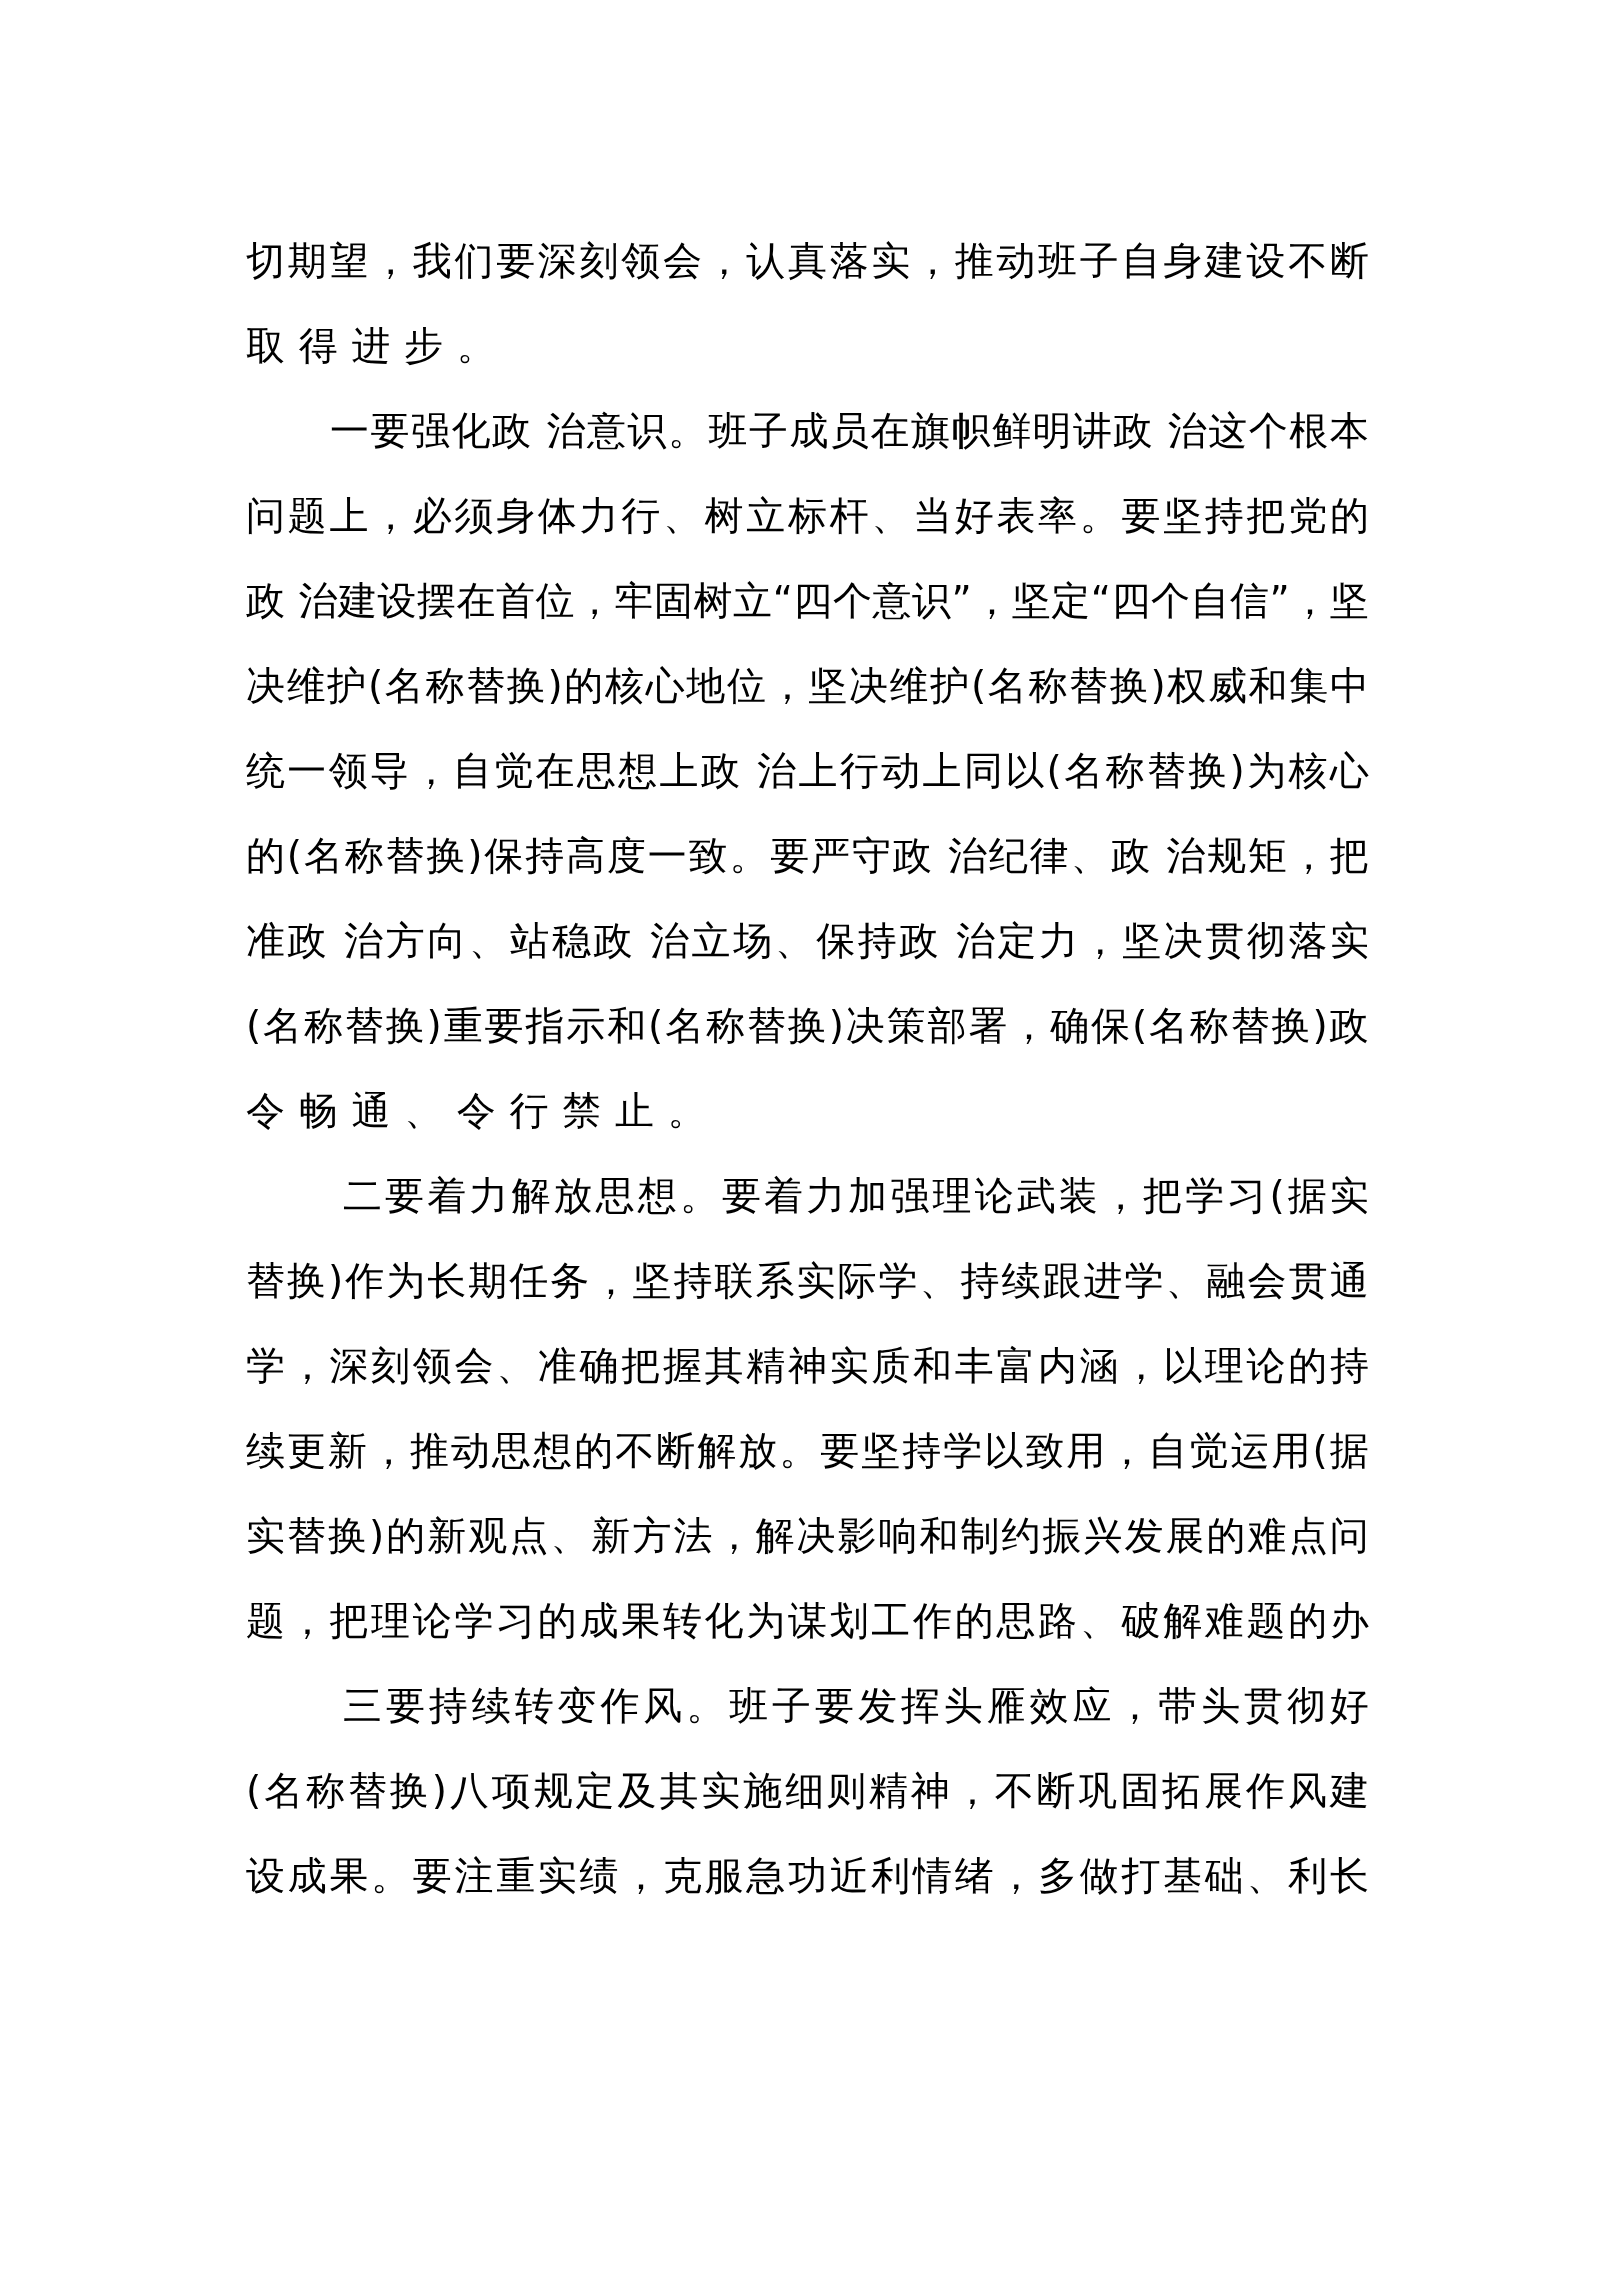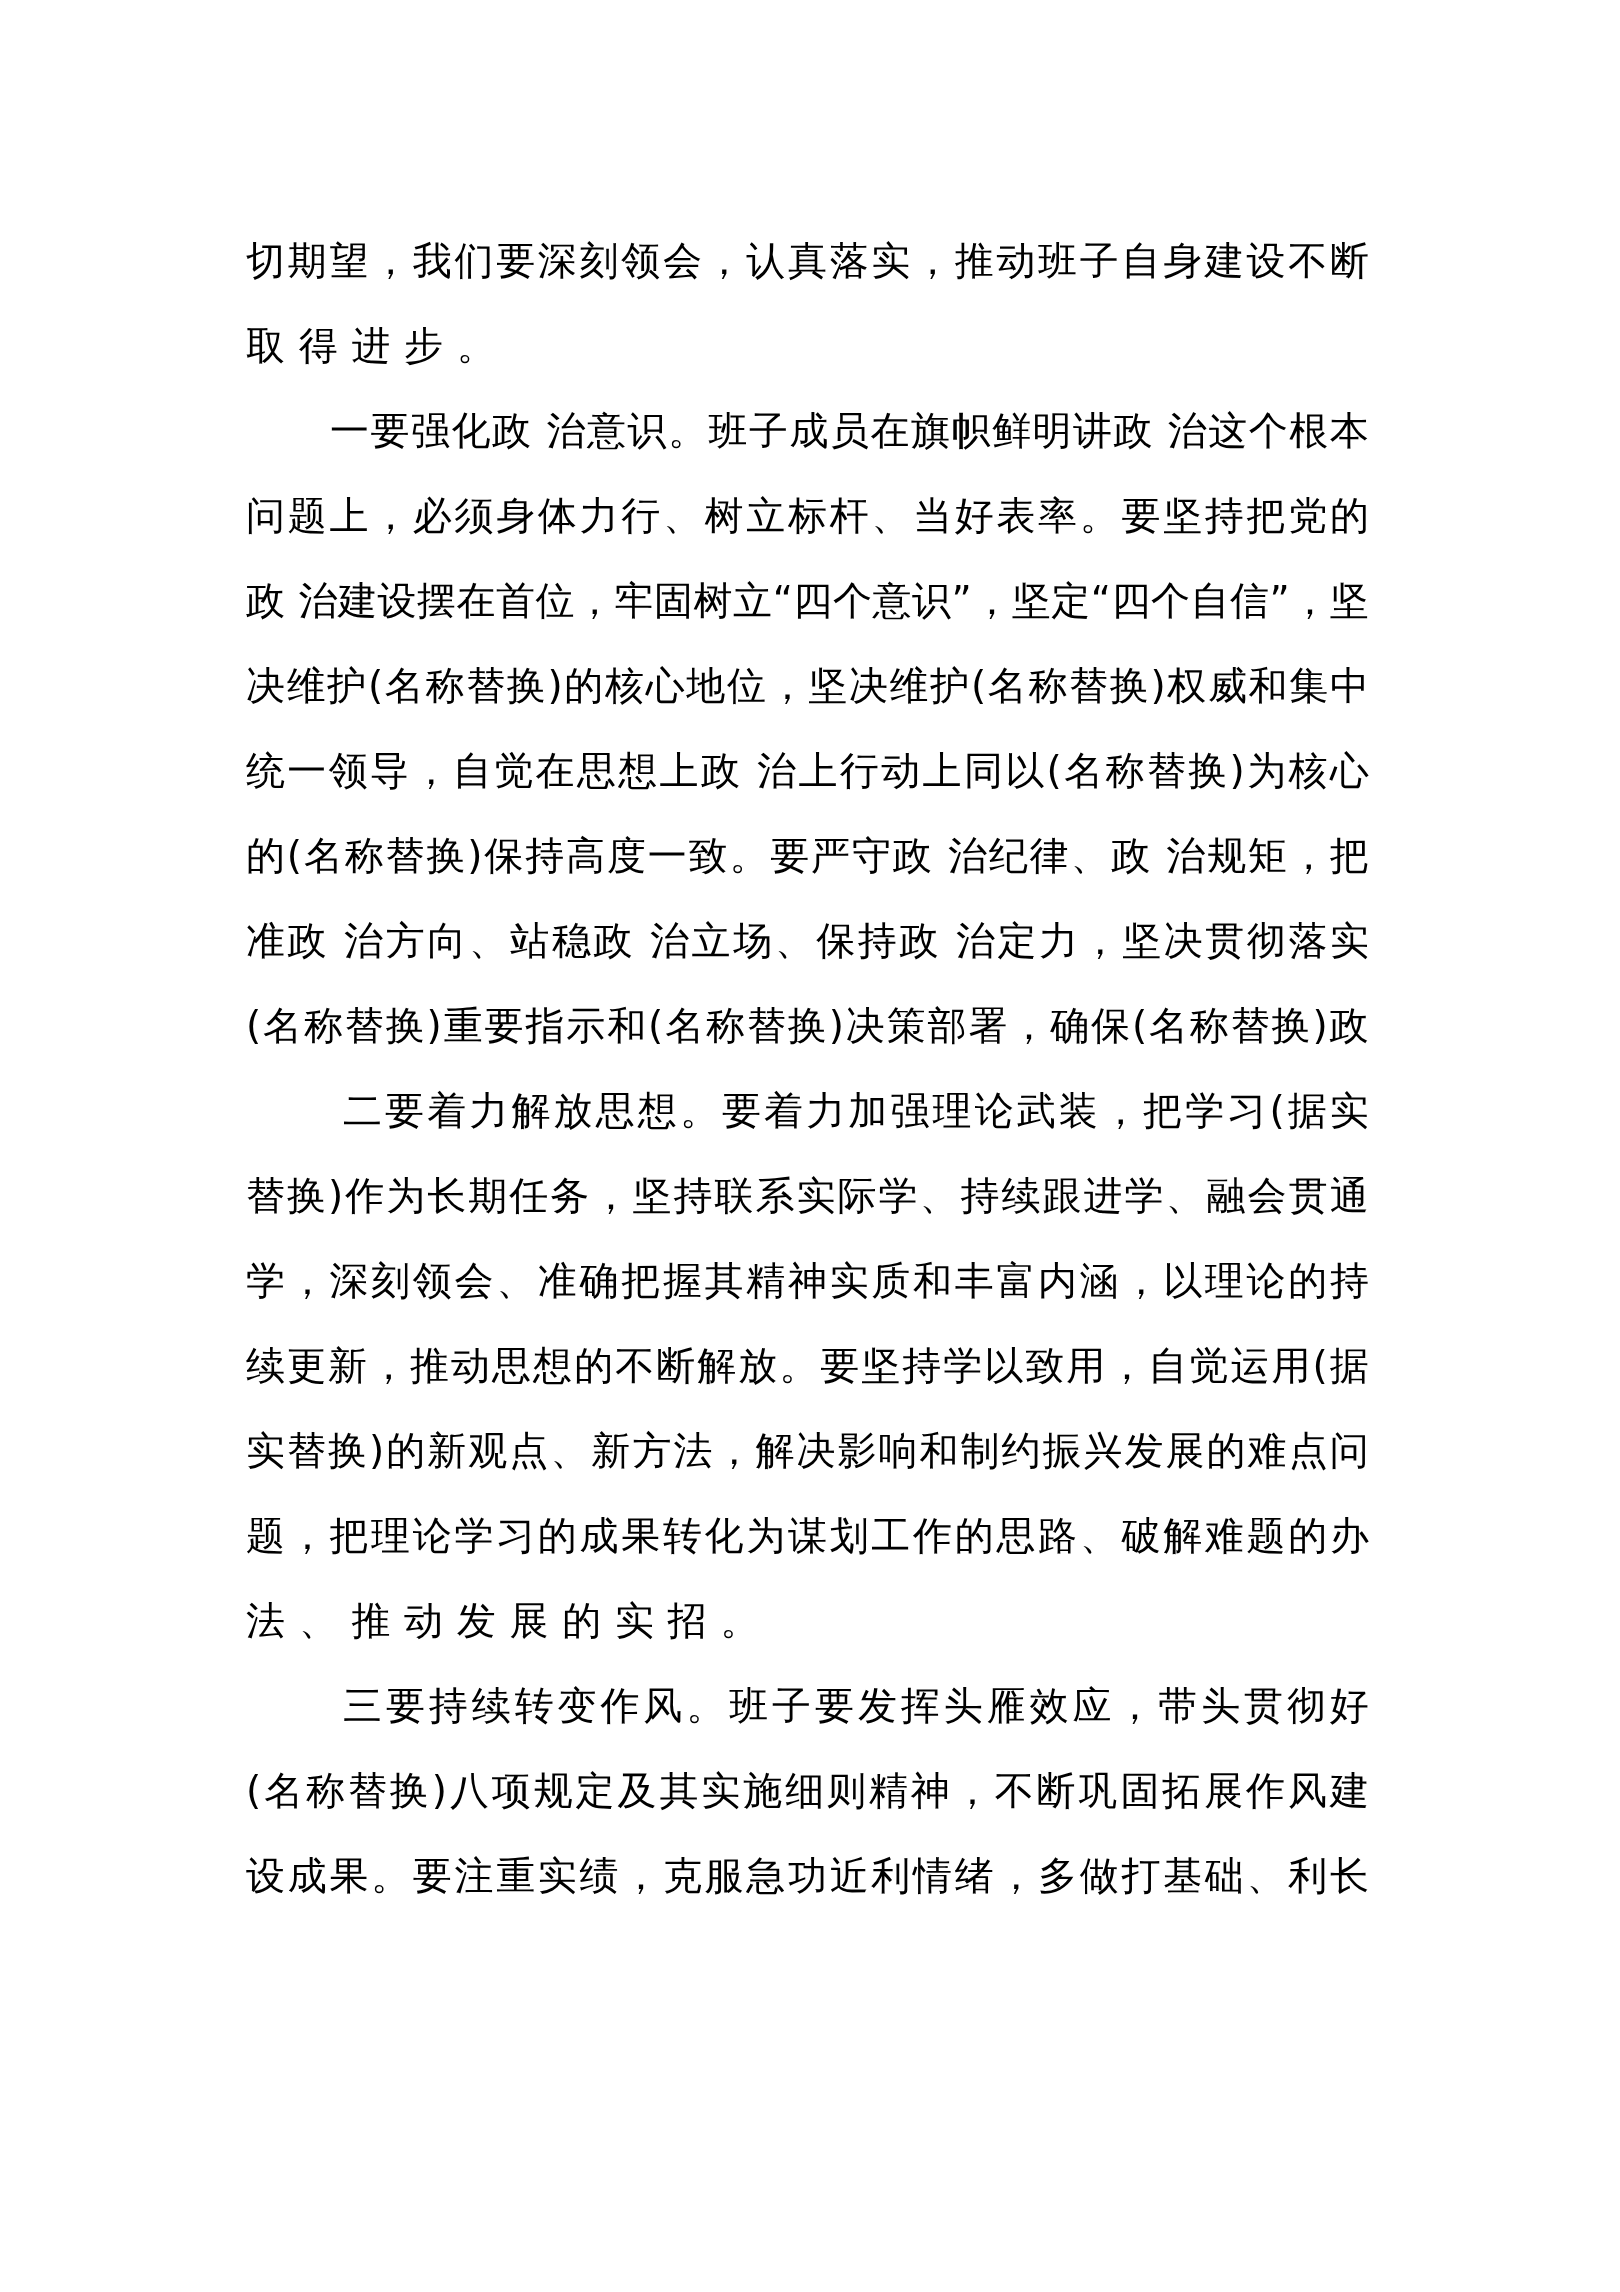--- a/index.html
+++ b/index.html
@@ -353,20 +353,21 @@
             <span>保</span>
             <span>(</span>
             <span>名</span>
             <span>称</span>
             <span>替</span>
             <span>换</span>
             <span>)</span>
             <span>政</span>
           </span>
         </span>
+      <span class="line last">令畅通、令行禁止。</span>
     </div>
 
     <div>
       <span class="line indent-wide">
           <span style="display: flex; justify-content: space-between; width: 100%;">
             <span>二</span>
             <span>要</span>
             <span>着</span>
             <span>力</span>
             <span>解</span>
@@ -543,21 +544,20 @@
             <span>路</span>
             <span>、</span>
             <span>破</span>
             <span>解</span>
             <span>难</span>
             <span>题</span>
             <span>的</span>
             <span>办</span>
           </span>
         </span>
-      <span class="line last">法、推动发展的实招。</span>
     </div>
 
     <div>
       <span class="line indent-wide">
           <span style="display: flex; justify-content: space-between; width: 100%;">
             <span>三</span>
             <span>要</span>
             <span>持</span>
             <span>续</span>
             <span>转</span>

